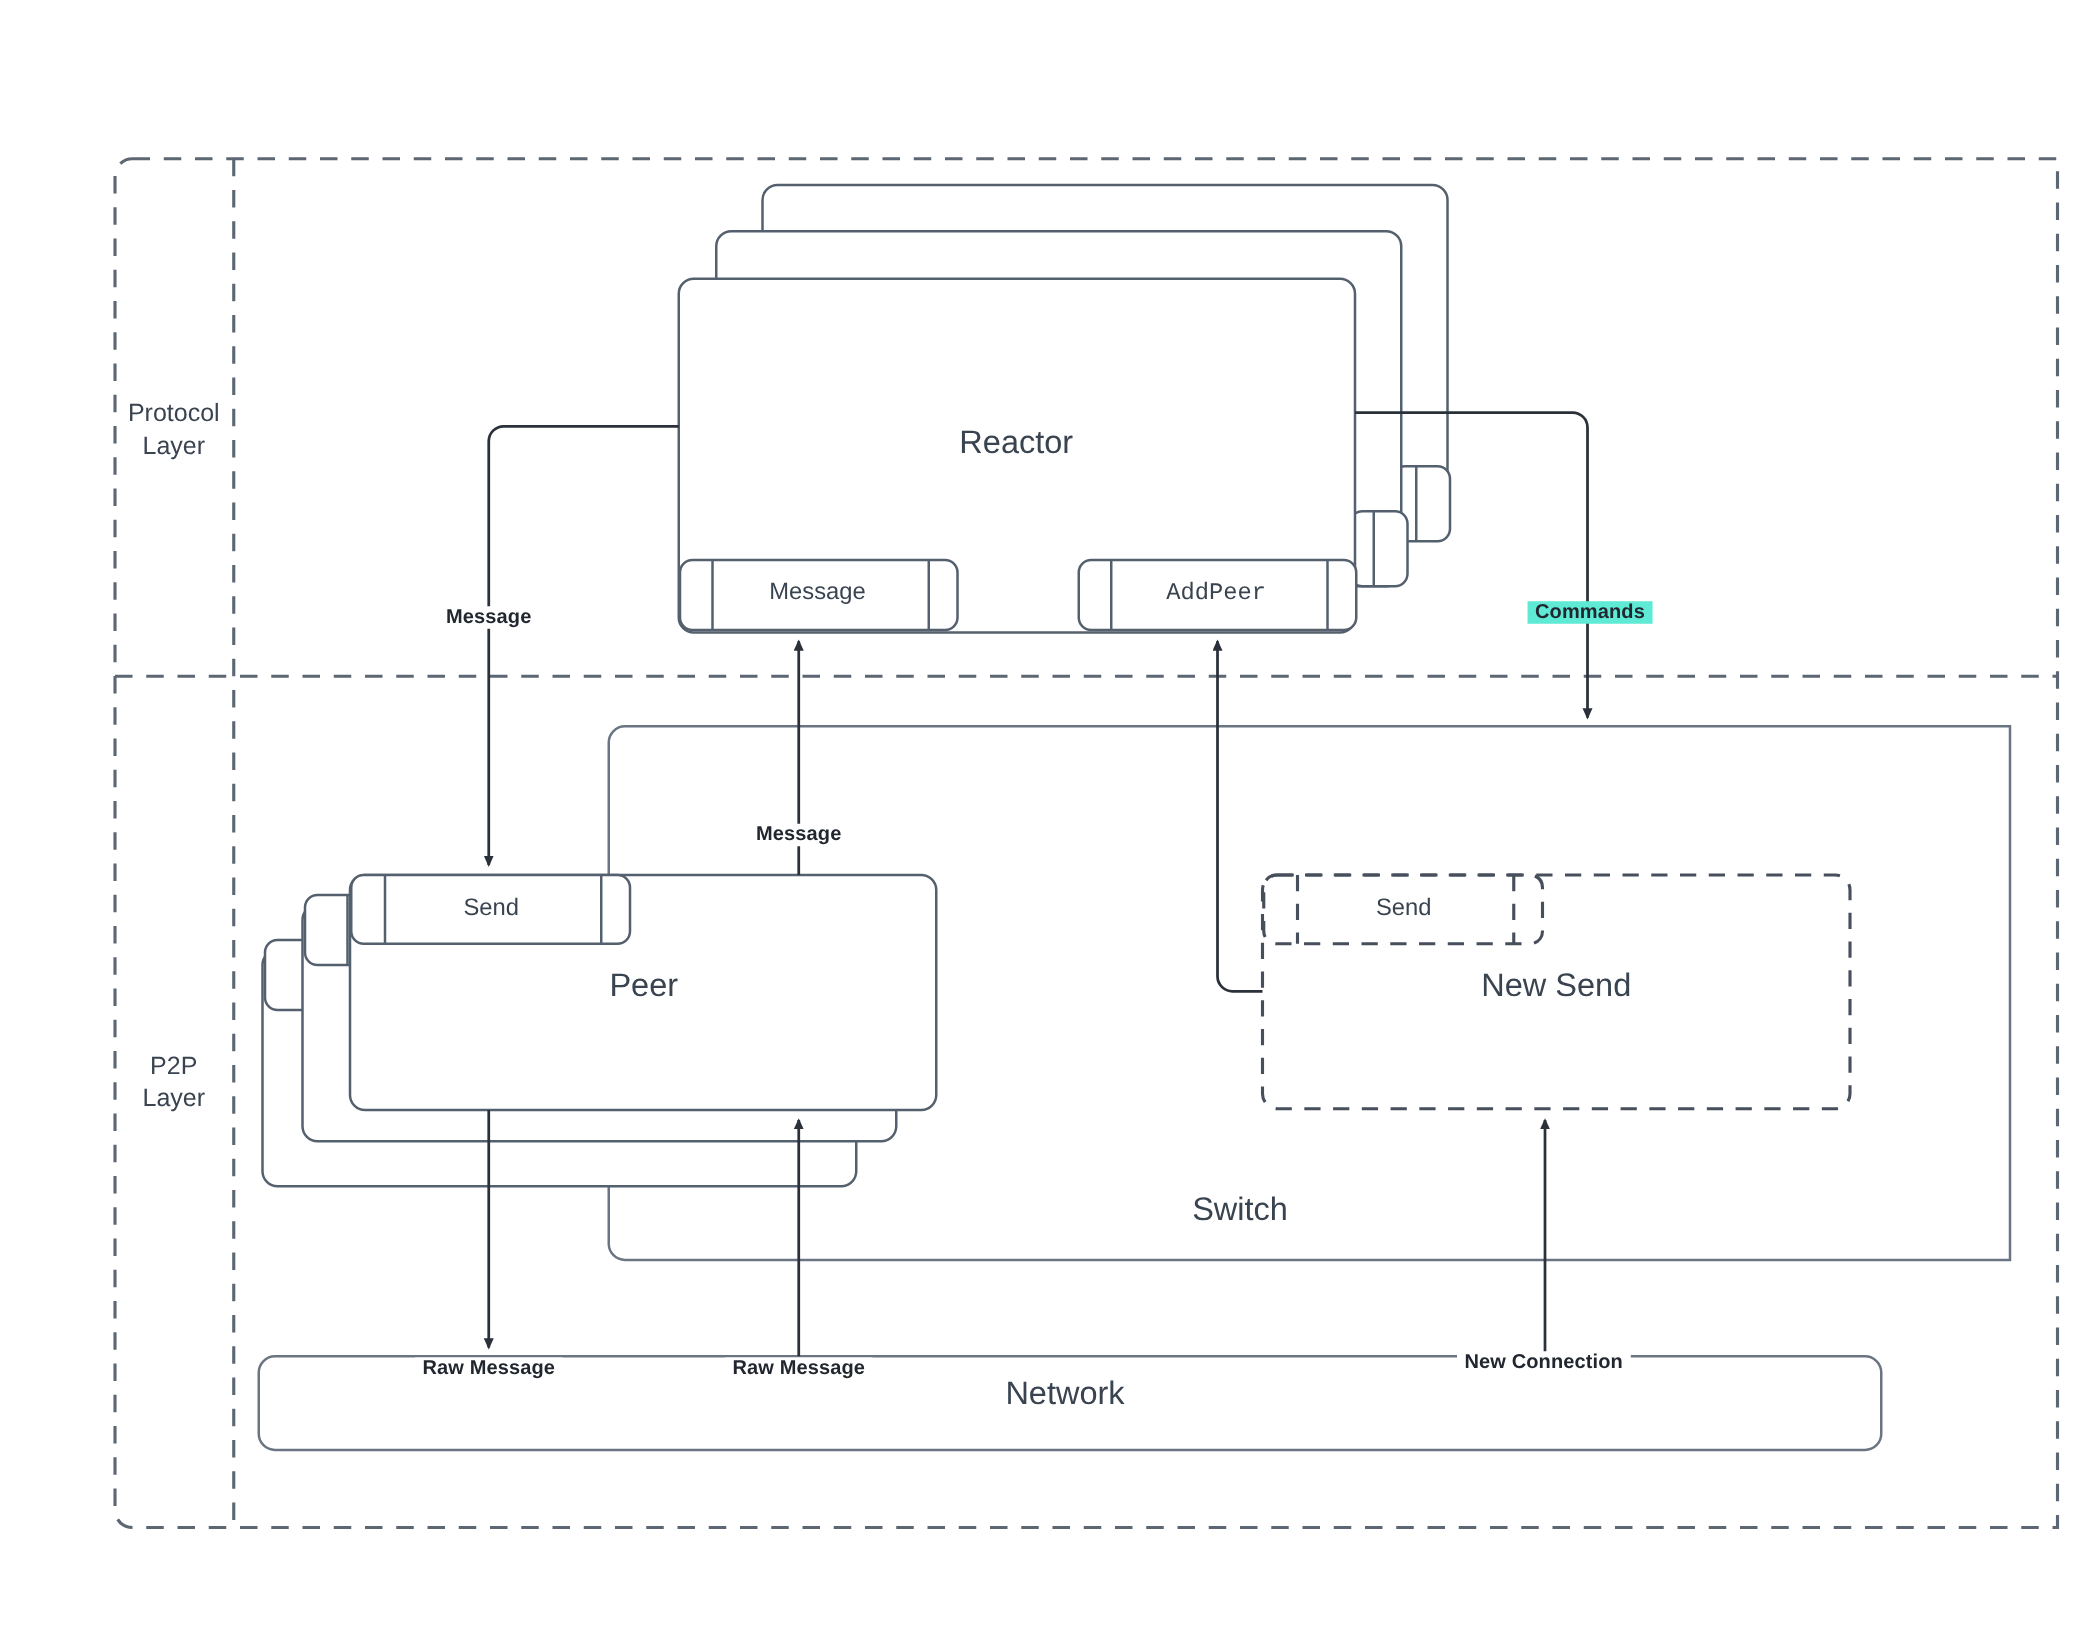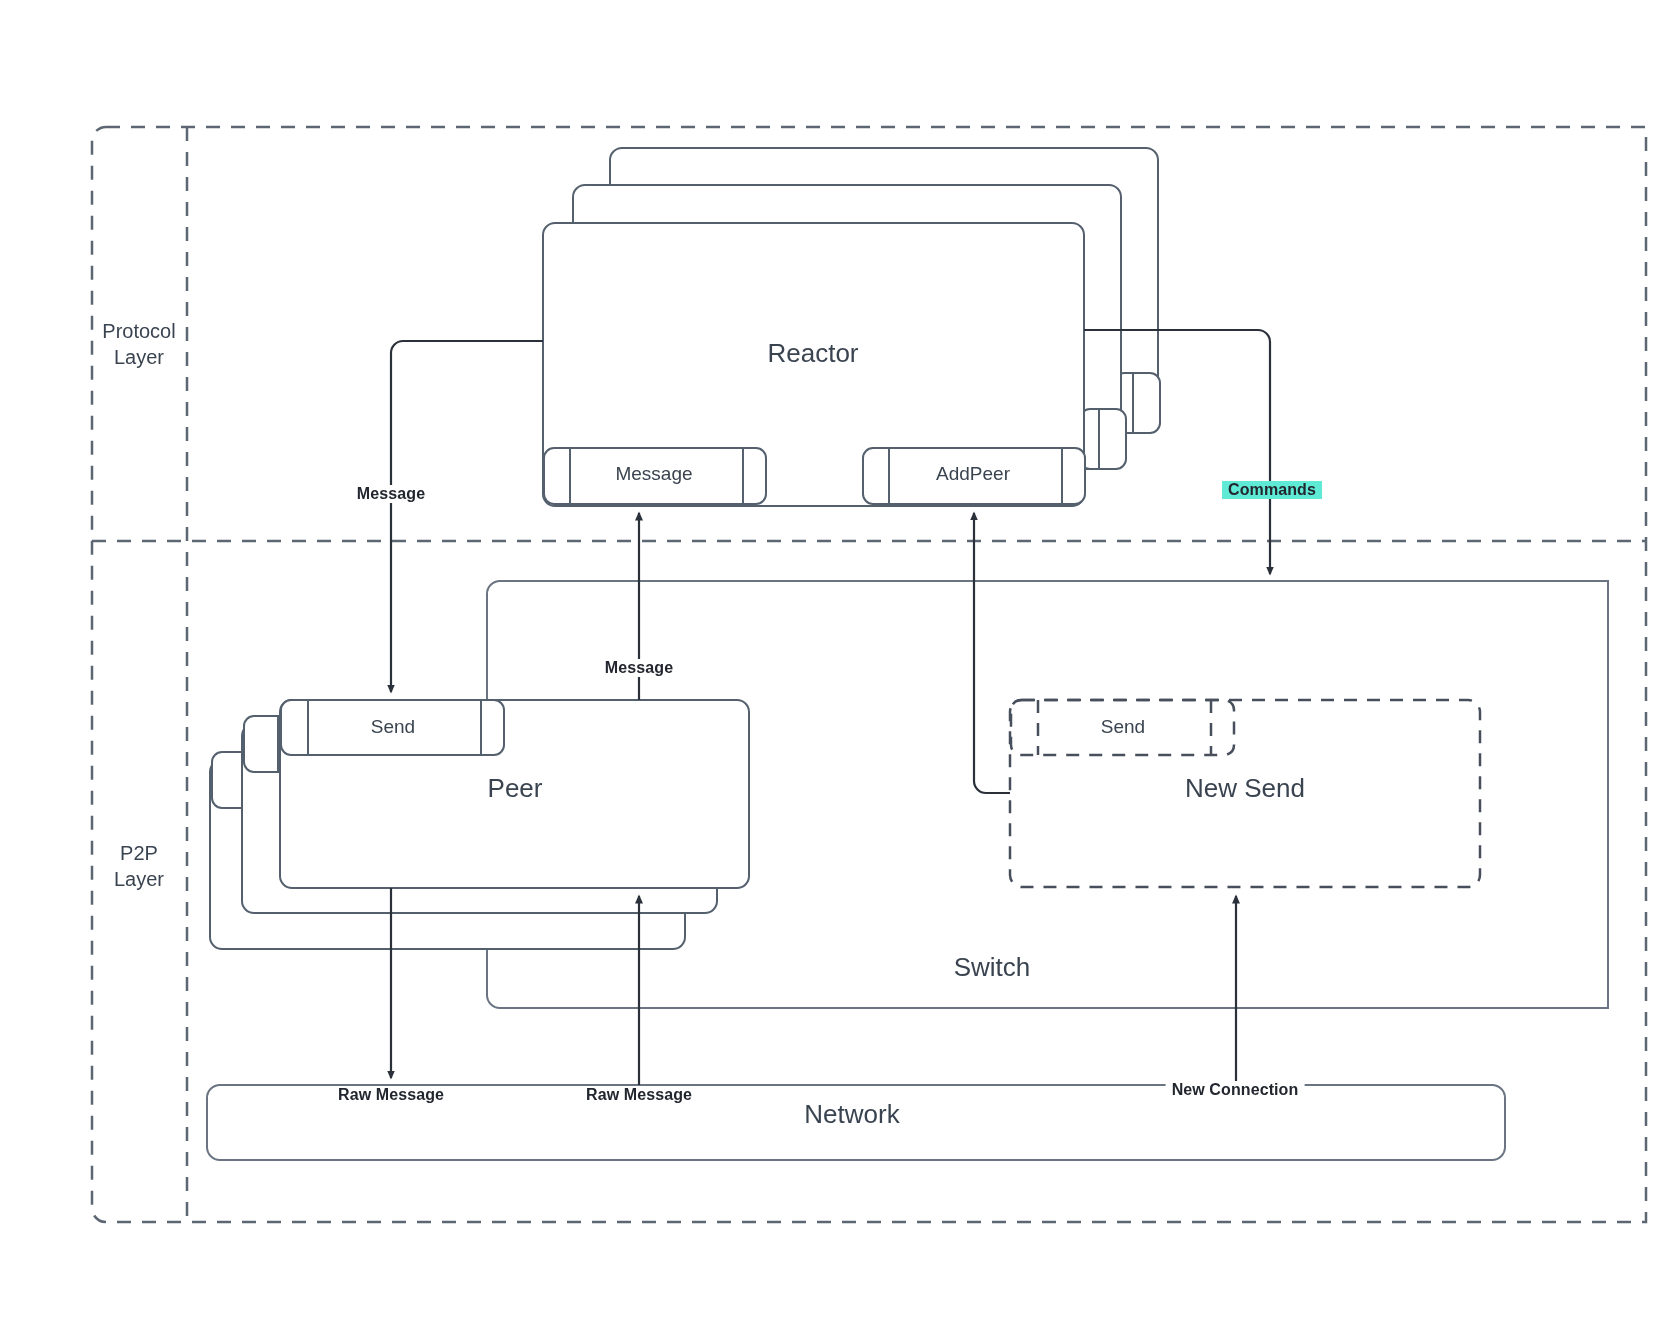--- a/index.html
+++ b/index.html
@@ -269,21 +269,21 @@
 
   <div class="lbl layer-label ctr" style="left:139px; top:840px; width:140px;">
     <div>P2P</div>
     <div>Layer</div>
   </div>
 
   <div class="lbl title-lg ctr" style="left:813px; top:338px;">Reactor</div>
 
   <div class="lbl title-sm ctr" style="left:654px; top:463px;">Message</div>
 
-  <div class="lbl title-sm ctr" style="left:973px; top:463px;">AddPeer</div>
+  <div class="lbl title-sm ctr" style="left:973px; top:463px;font-family:Liberation Mono, monospace;">AddPeer</div>
 
   <div class="lbl title-lg ctr" style="left:515px; top:773px;">Peer</div>
 
   <div class="lbl title-sm ctr" style="left:393px; top:716px;">Send</div>
 
   <div class="lbl title-lg ctr" style="left:1245px; top:773px;">New Send</div>
 
   <div class="lbl title-sm ctr" style="left:1123px; top:716px;">Send</div>
 
   <div class="lbl title-lg ctr" style="left:992px; top:952px;">Switch</div>

